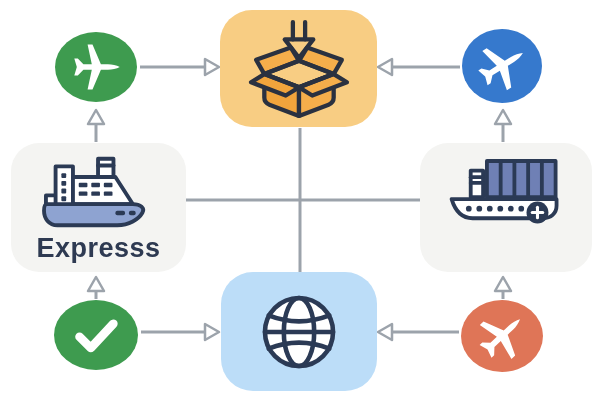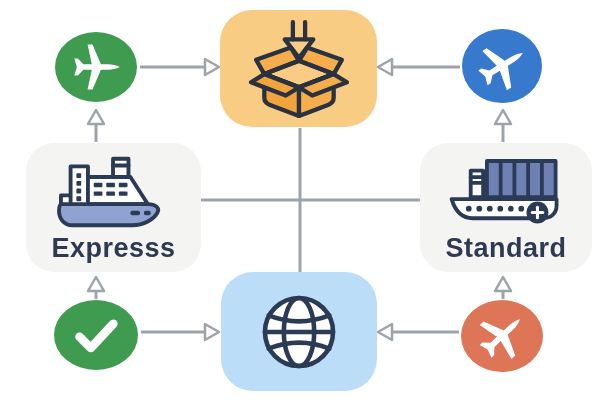--- a/index.html
+++ b/index.html
@@ -97,21 +97,21 @@
       <g style="stroke:var(--navy);stroke-width:5;fill:none;stroke-linecap:round;">
         <circle cx="50" cy="50" r="37" style="fill:#ffffff;"></circle>
         <ellipse cx="50" cy="50" rx="16.5" ry="37"></ellipse>
         <line x1="13" y1="50" x2="87" y2="50"></line>
         <path d="M17,32 Q50,45 83,32"></path>
         <path d="M17,68 Q50,55 83,68"></path>
       </g>
     </svg>
   </div>
 
-  <div class="node card" style="left:26px;top:143px;width:175px;height:129px;">
+  <div class="node card" style="left:11px;top:143px;width:175px;height:129px;">
     <svg width="126" height="82" viewBox="0 0 130 85">
       <g class="icf" style="stroke-width:4;">
         <rect class="white" x="10" y="46" width="13" height="11"></rect>
         <rect class="white" x="64" y="8" width="16" height="20"></rect>
         <line x1="64" y1="15" x2="80" y2="15" style="fill:none;"></line>
         <rect class="white" x="20" y="16" width="18" height="40"></rect>
         <path class="white" d="M38,55 V27 H82 L100,55 Z"></path>
       </g>
       <g class="navyfill">
         <rect x="26" y="23" width="5" height="5" rx="1"></rect>
@@ -154,21 +154,20 @@
         <circle cx="59" cy="60" r="3"></circle>
         <circle cx="70" cy="60" r="3"></circle>
         <circle cx="81" cy="60" r="3"></circle>
         <circle cx="98" cy="64" r="11.5"></circle>
       </g>
       <g style="stroke:#ffffff;stroke-width:3.2;stroke-linecap:round;fill:none;">
         <line x1="98" y1="58.5" x2="98" y2="69.5"></line>
         <line x1="92.5" y1="64" x2="103.5" y2="64"></line>
       </g>
     </svg>
-    <div class="label">Standard</div>
   </div>
 
   <div class="node circle" style="left:55px;top:32px;width:82px;height:70px;background:var(--green);">
     <svg width="56" height="56" viewBox="-40 -40 80 80">
       <path class="plane" transform="rotate(90)" d="M0,-34 C2.5,-29 4,-23 4,-17 L4,-7 L32,5 L32,12 L4,6 L4,18 L12,26 L12,31 L0.5,27.5 L-0.5,27.5 L-12,31 L-12,26 L-4,18 L-4,6 L-32,12 L-32,5 L-4,-7 L-4,-17 C-4,-23 -2.5,-29 0,-34 Z"></path>
     </svg>
   </div>
 
   <div class="node circle" style="left:462px;top:29px;width:80px;height:74px;background:var(--blue);">
     <svg width="58" height="58" viewBox="-40 -40 80 80">

